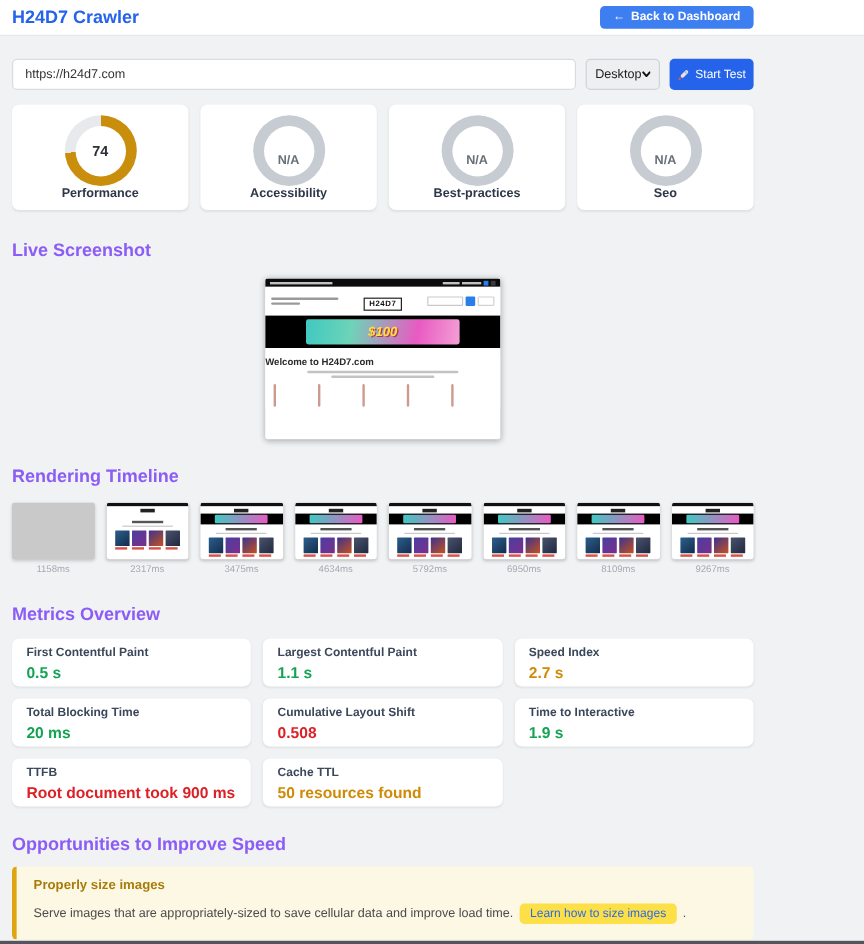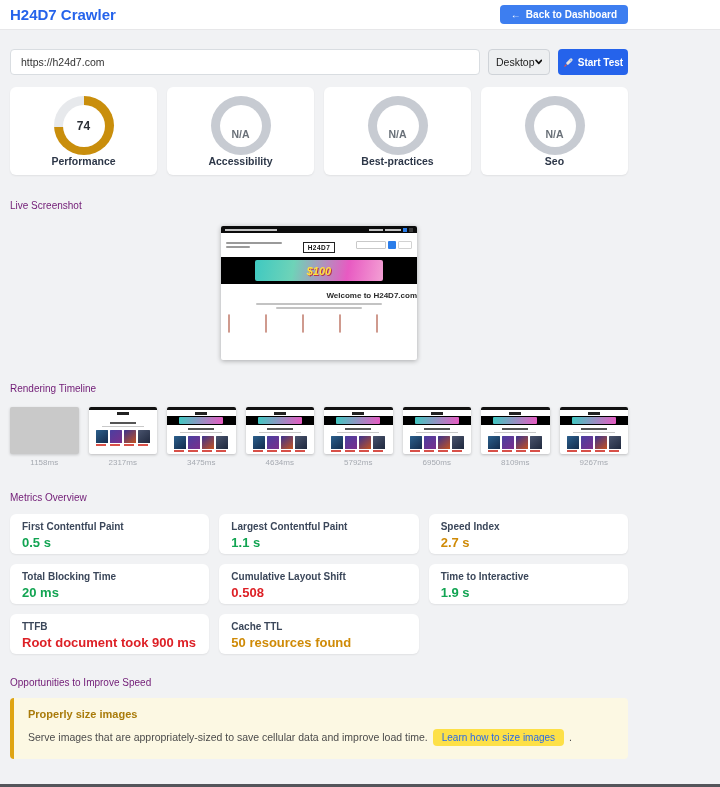--- a/index.html
+++ b/index.html
@@ -30,21 +30,21 @@
     padding: 0 10px; font-size: 10.5px; color: #333; background: #fff;
     font-family: inherit; outline: none;
   }
   .device-select {
     width: 62px; height: 26px; background: #edeff1; border: 1px solid #cfd3d8;
     border-radius: 4px; display: flex; align-items: center; justify-content: space-between;
     padding: 0 7px; font-size: 10.5px; color: #222; cursor: pointer;
   }
   .start-btn {
     width: 70px; height: 26px; background: #2563eb; color: #fff; border: none;
-    border-radius: 4px; font-size: 10px; font-weight: bold; cursor: pointer;
+    border-radius: 4px; font-size: 10px; font-weight: normal; cursor: pointer;
     display: inline-flex; align-items: center; justify-content: center; gap: 4px;
     font-family: inherit;
   }
 
   
   .gauges { display: grid; grid-template-columns: repeat(4, 1fr); gap: 10px; margin-top: 12px; }
   .gauge-card {
     background: #fff; border-radius: 6px; height: 88px;
     box-shadow: 0 1px 2px rgba(0,0,0,.07);
     display: flex; flex-direction: column; align-items: center; padding: 9px 0 8px;
@@ -55,21 +55,21 @@
   }
   .donut-inner {
     width: 42px; height: 42px; border-radius: 50%; background: #fff;
     display: flex; align-items: center; justify-content: center;
   }
   .donut-value { font-size: 12px; font-weight: bold; color: #2b2f36; }
   .donut-value.na { color: #697078; font-size: 10.5px; margin-top: 17px; }
   .gauge-label { margin-top: auto; font-size: 10.5px; font-weight: bold; color: #2d3748; }
 
   
-  .section-heading { font-size: 10px; font-weight: normal; color: #701a75; }
+  .section-heading { font-size: 15px; font-weight: bold; color: #8b5cf6; }
   .h-live { margin-top: 25px; }
   .h-timeline { margin-top: 23px; }
   .h-metrics { margin-top: 25px; }
   .h-opps { margin-top: 23px; }
 
   
   .shot-wrap { display: flex; justify-content: center; margin-top: 15px; }
   .site-shot {
     width: 196px; height: 134px; background: #fff; overflow: hidden;
     box-shadow: 0 1px 5px rgba(0,0,0,.3); border-radius: 2px;
@@ -101,21 +101,21 @@
   .s-banner {
     width: 128px; height: 21px; border-radius: 2px; position: relative;
     background: linear-gradient(100deg, #3fc9c1 0%, #6ed3b8 30%, #e85ac2 72%, #f3a0d4 100%);
     display: flex; align-items: center; justify-content: center;
   }
   .s-banner-text {
     color: #ffe23c; font-weight: bold; font-size: 11px; font-style: italic;
     text-shadow: 1px 1px 0 #b5344f;
   }
   .s-body { background: #fff; }
-  .s-welcome { text-align: right; font-size: 8px; font-weight: bold; color: #2a2a2a; margin-top: 7px; margin-left: 24px; }
+  .s-welcome { text-align: left; font-size: 8px; font-weight: bold; color: #2a2a2a; margin-top: 7px; }
   .s-sub { height: 2px; background: #c3c3c3; border-radius: 1px; margin: 3px auto 0; }
   .s-sub1 { width: 126px; }
   .s-sub2 { width: 86px; margin-top: 2px; }
   .s-products { display: flex; justify-content: center; gap: 3px; margin-top: 6px; padding: 0 5px; }
   .s-prod { width: 34px; }
   .s-prod .img { height: 34px; border-radius: 1px; }
   .s-prod .t1 { height: 2px; background: #d94b3f; margin-top: 3px; border-radius: 1px; }
   .s-prod .t2 { height: 2px; width: 78%; background: #d94b3f; margin-top: 1px; border-radius: 1px; }
   .s-prod .price { height: 2px; width: 10px; background: #555; margin-top: 2px; }
   .s-prod .btn { height: 6px; width: 26px; border: 1px solid #cf9a8e; border-radius: 1px; margin-top: 2px; }

